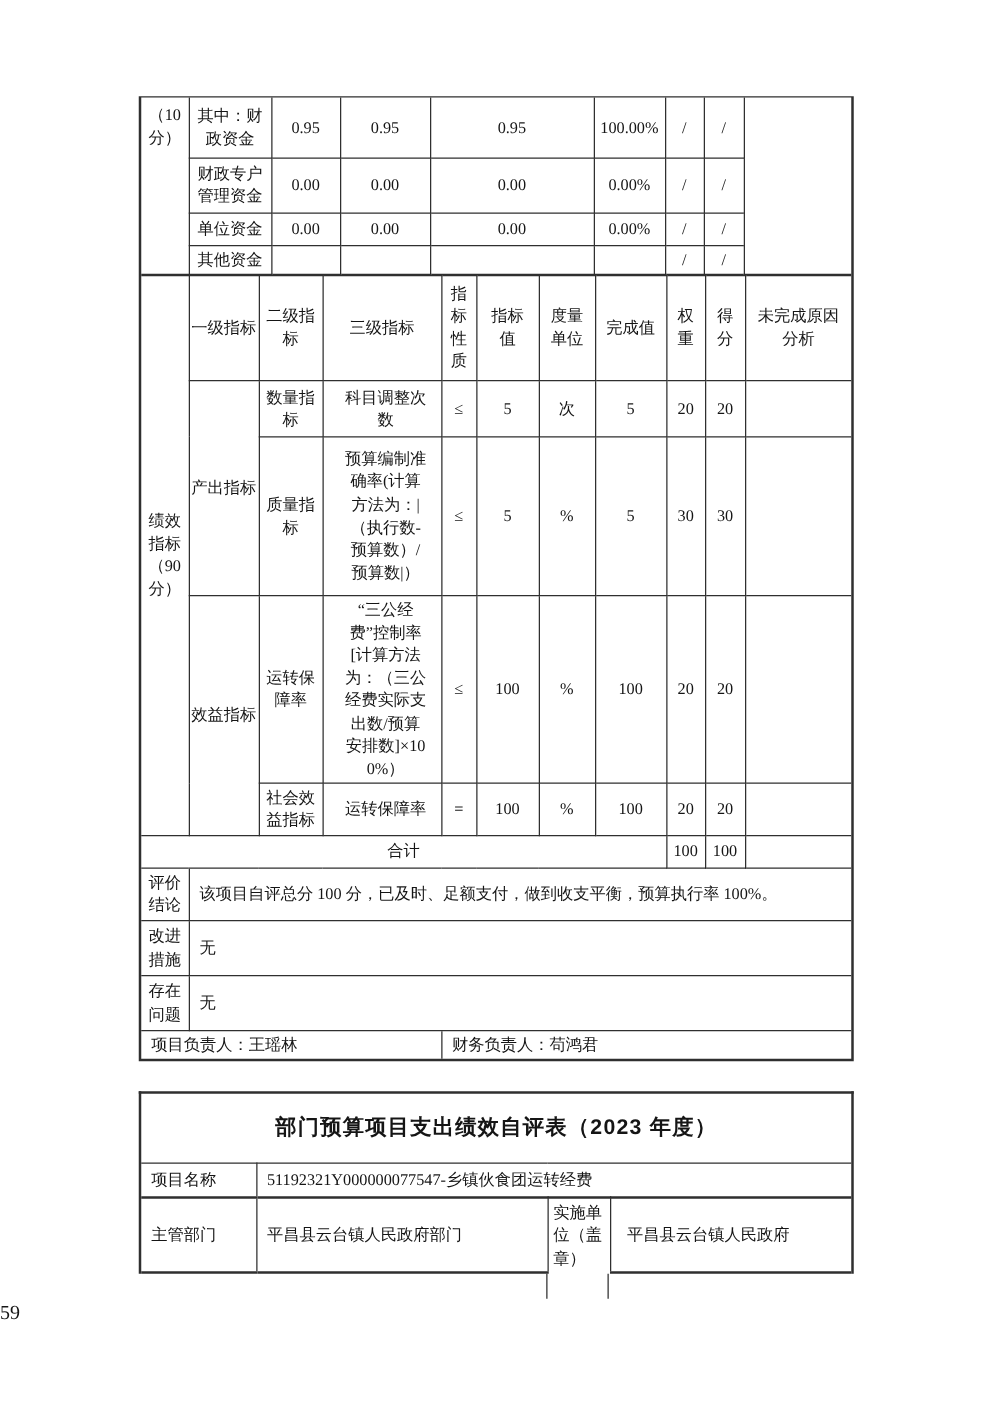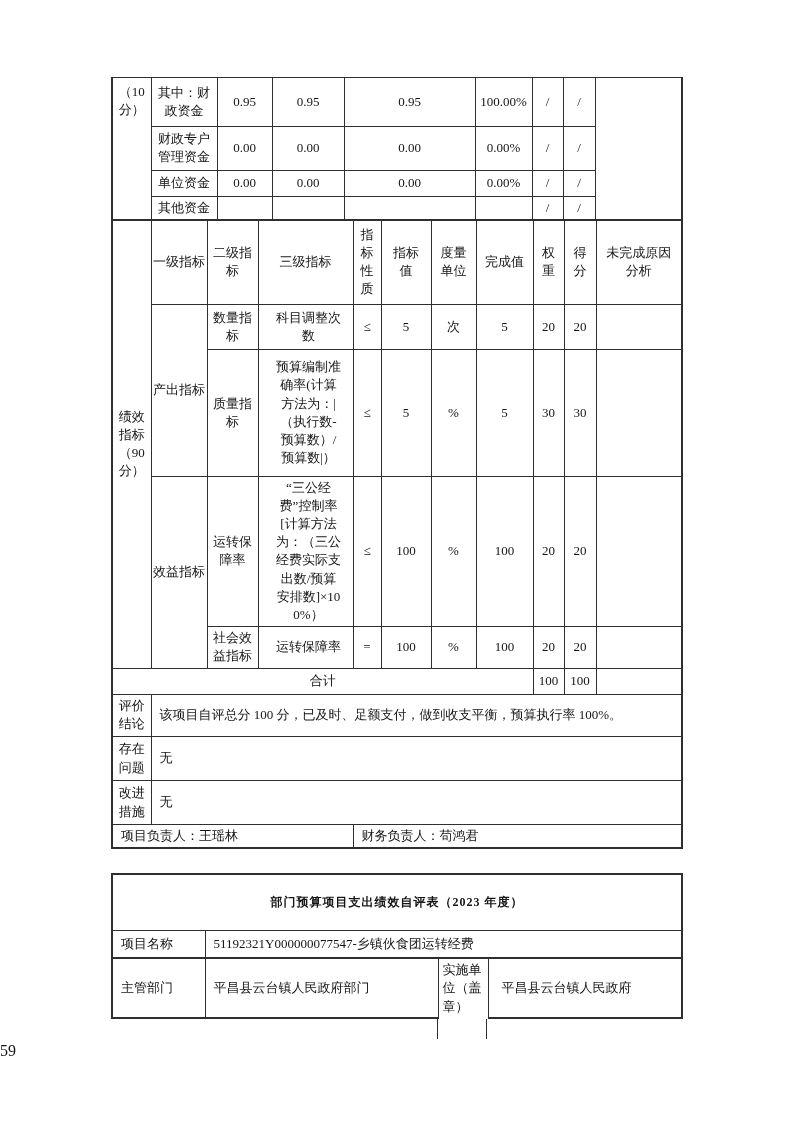--- a/index.html
+++ b/index.html
@@ -37,22 +37,22 @@
   .p10{padding-left:10px;padding-right:10px;}
   .ba{word-break:break-all;padding-left:16px;}
 
   
   .t2wrap{
     position:absolute;left:111px;top:873px;width:568px;
     border:2px solid var(--bc);border-bottom:0;
   }
   .t2 tr:first-child td{border-top:0;}
   .t2 .title-cell{
-    font-family:Liberation Serif, serif;
-    font-weight:bold;font-size:12px;letter-spacing:1px;
+    font-family:Liberation Sans, sans-serif;
+    font-weight:bold;font-size:17px;letter-spacing:1px;
   }
   .bb2{border-bottom:2px solid var(--bc);}
   .nb{border-bottom:none !important;}
   .ext{
     position:absolute;left:324px;top:100%;width:48px;height:20px;
     border-left:1px solid var(--bc);border-right:1px solid var(--bc);
   }
 
   .pageno{
     position:absolute;left:0;top:1042px;width:682px;
@@ -207,25 +207,25 @@
       <colgroup>
           <col style="width:38px">
           <col style="width:530px">
         </colgroup>
       <tbody>
           <tr style="height:42px">
         <td class="el">评价结论</td>
         <td class="er lft">该项目自评总分 100 分，已及时、足额支付，做到收支平衡，预算执行率 100%。</td>
       </tr>
       <tr style="height:44px">
+        <td class="el">改进措施</td>
+        <td class="er lft">无</td>
+      </tr>
+      <tr style="height:44px">
         <td class="el">存在问题</td>
-        <td class="er lft">无</td>
-      </tr>
-      <tr style="height:44px">
-        <td class="el">改进措施</td>
         <td class="er lft">无</td>
       </tr>
     </tbody>
       </table>
 
     <table class="secD">
       <colgroup>
           <col style="width:240px">
           <col style="width:328px">
         </colgroup>

